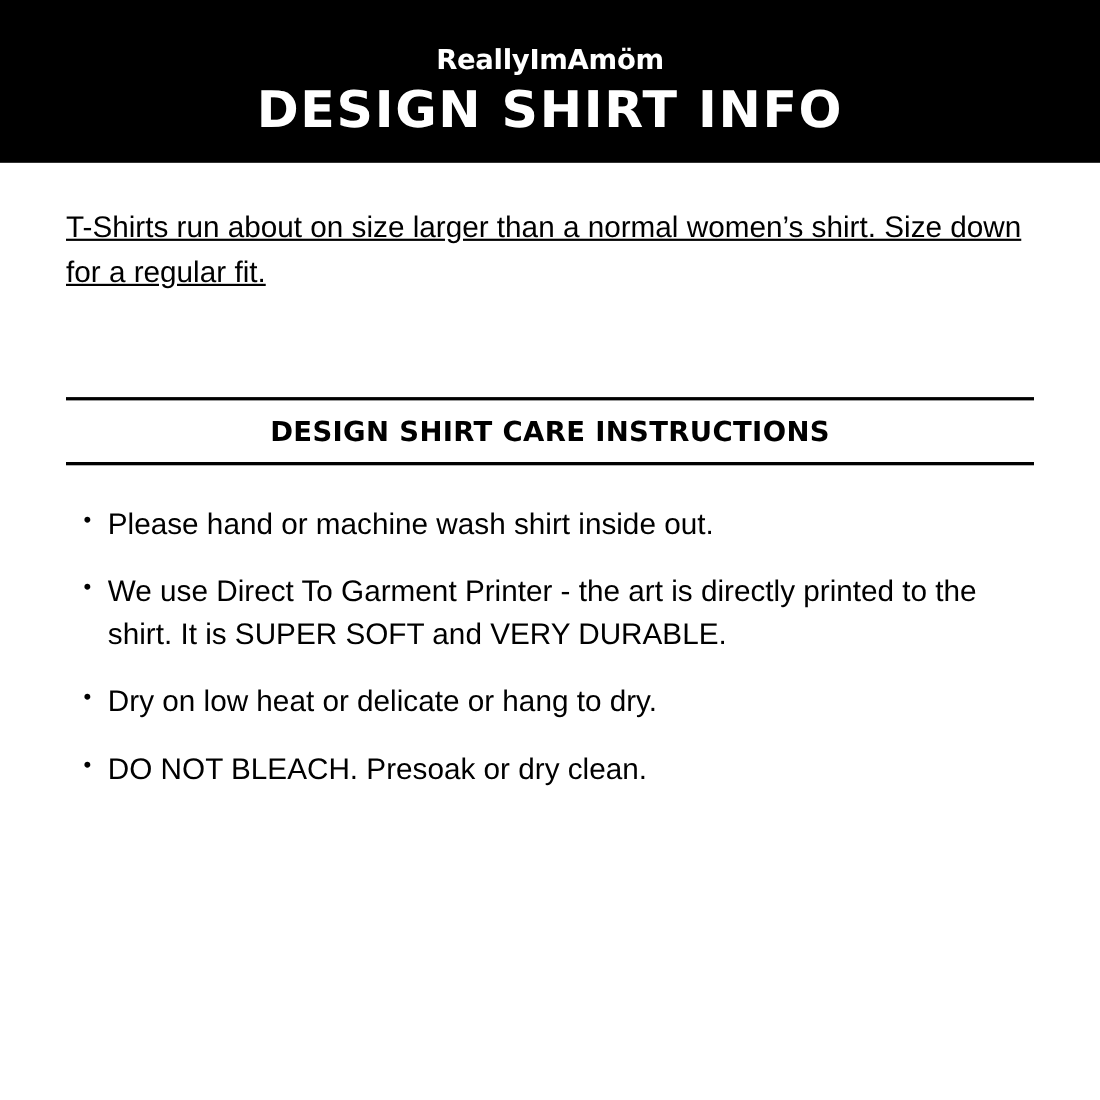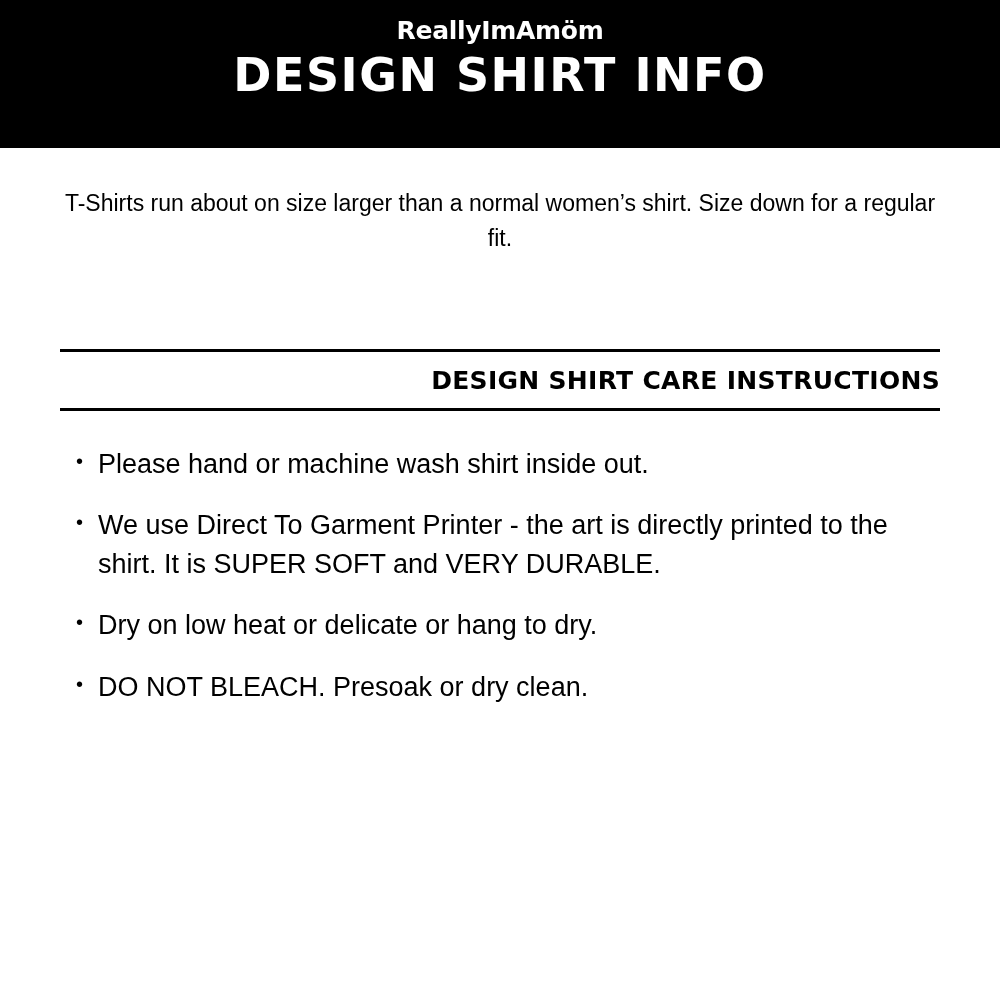--- a/index.html
+++ b/index.html
@@ -28,21 +28,21 @@
   .header {
     background: #000000;
     color: #ffffff;
     width: 100%;
     height: 148px;
     box-sizing: border-box;
     padding-top: 18px;
     display: flex;
     flex-direction: column;
     align-items: center;
-    justify-content: flex-start;
+    justify-content: center;
   }
   .brand {
     font-family: "DejaVu Sans", sans-serif;
     font-weight: bold;
     font-size: 25px;
     letter-spacing: -0.3px;
     line-height: 1;
     margin-bottom: 8px;
   }
   .header-title {
@@ -57,24 +57,25 @@
   
   .body {
     flex: 1 1 auto;
     padding: 0 60px;
     box-sizing: border-box;
     display: flex;
     flex-direction: column;
   }
 
   .intro {
-    text-align: center;
-    font-size: 23px;
+    text-align: left;
+    font-size: 27px;
     line-height: 1.5;
     margin-top: 38px;
+    text-decoration: underline;
   }
   .intro p {
     margin: 0;
   }
   .intro .gap {
     height: 38px;
   }
 
   .rule {
     border: none;
@@ -84,21 +85,21 @@
   }
 
   .care-block {
     margin-top: 56px;
   }
   .care-title {
     font-family: "DejaVu Sans", sans-serif;
     font-weight: bold;
     font-size: 25px;
     letter-spacing: 0.3px;
-    text-align: right;
+    text-align: center;
     padding: 14px 0 13px 0;
   }
 
   .care-list {
     list-style: none;
     margin: 34px 0 0 0;
     padding: 0 10px 0 16px;
   }
   .care-list li {
     position: relative;

